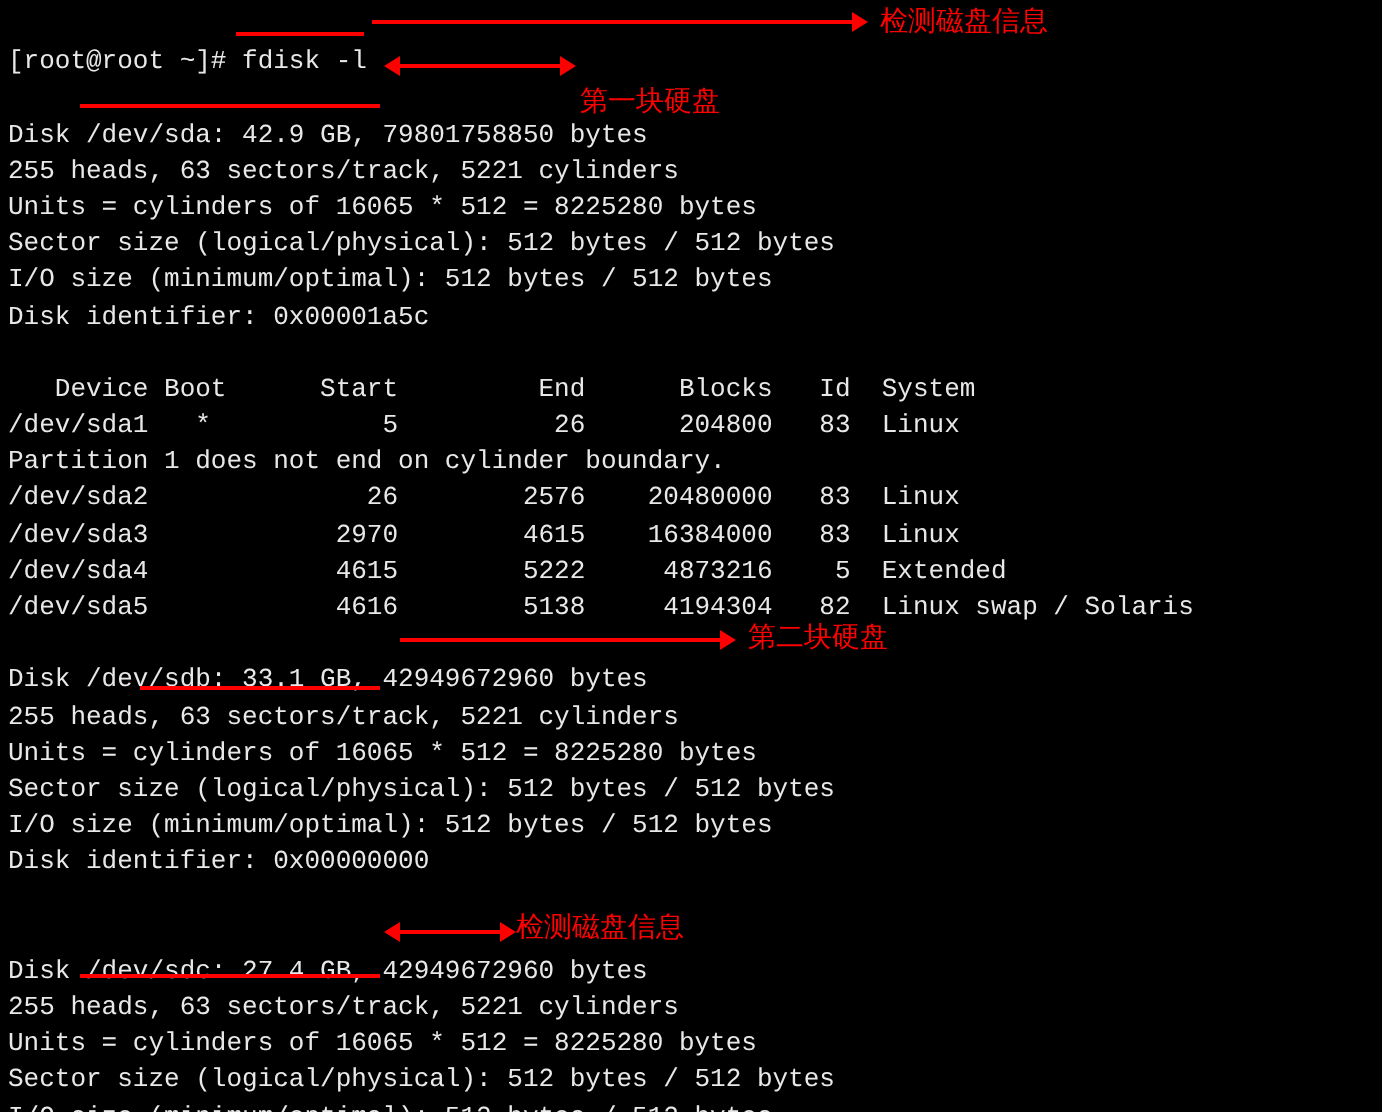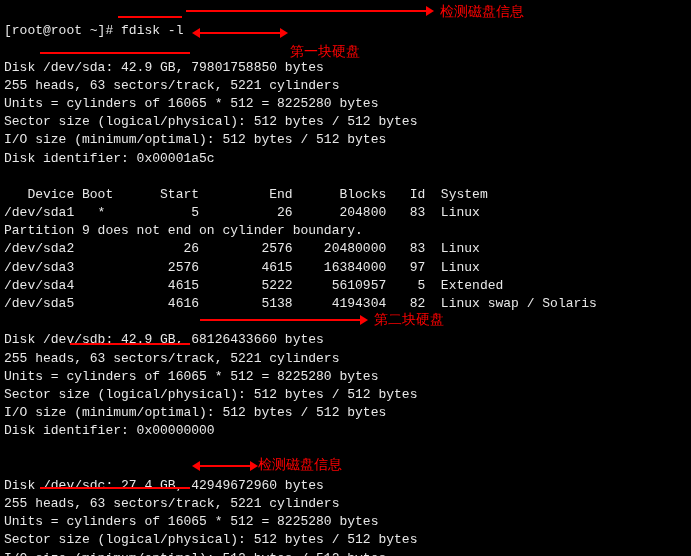--- a/index.html
+++ b/index.html
@@ -53,27 +53,27 @@
 
 <span>Disk /dev/sda: 42.9 GB, 79801758850 bytes</span>
 <span>255 heads, 63 sectors/track, 5221 cylinders</span>
 <span>Units = cylinders of 16065 * 512 = 8225280 bytes</span>
 <span>Sector size (logical/physical): 512 bytes / 512 bytes</span>
 <span>I/O size (minimum/optimal): 512 bytes / 512 bytes</span>
 <span>Disk identifier: 0x00001a5c</span>
 
 <span>   Device Boot      Start         End      Blocks   Id  System</span>
 <span>/dev/sda1   *           5          26      204800   83  Linux</span>
-<span>Partition 9 does not end on cylinder boundary.</span>
+<span>Partition 1 does not end on cylinder boundary.</span>
 <span>/dev/sda2              26        2576    20480000   83  Linux</span>
-<span>/dev/sda3            2576        4615    16384000   97  Linux</span>
-<span>/dev/sda4            4615        5222     5610957    5  Extended</span>
+<span>/dev/sda3            2970        4615    16384000   83  Linux</span>
+<span>/dev/sda4            4615        5222     4873216    5  Extended</span>
 <span>/dev/sda5            4616        5138     4194304   82  Linux swap / Solaris</span>
 
-<span>Disk /dev/sdb: 42.9 GB, 68126433660 bytes</span>
+<span>Disk /dev/sdb: 33.1 GB, 42949672960 bytes</span>
 <span>255 heads, 63 sectors/track, 5221 cylinders</span>
 <span>Units = cylinders of 16065 * 512 = 8225280 bytes</span>
 <span>Sector size (logical/physical): 512 bytes / 512 bytes</span>
 <span>I/O size (minimum/optimal): 512 bytes / 512 bytes</span>
 <span>Disk identifier: 0x00000000</span>
 
 
 <span>Disk /dev/sdc: 27.4 GB, 42949672960 bytes</span>
 <span>255 heads, 63 sectors/track, 5221 cylinders</span>
 <span>Units = cylinders of 16065 * 512 = 8225280 bytes</span>

